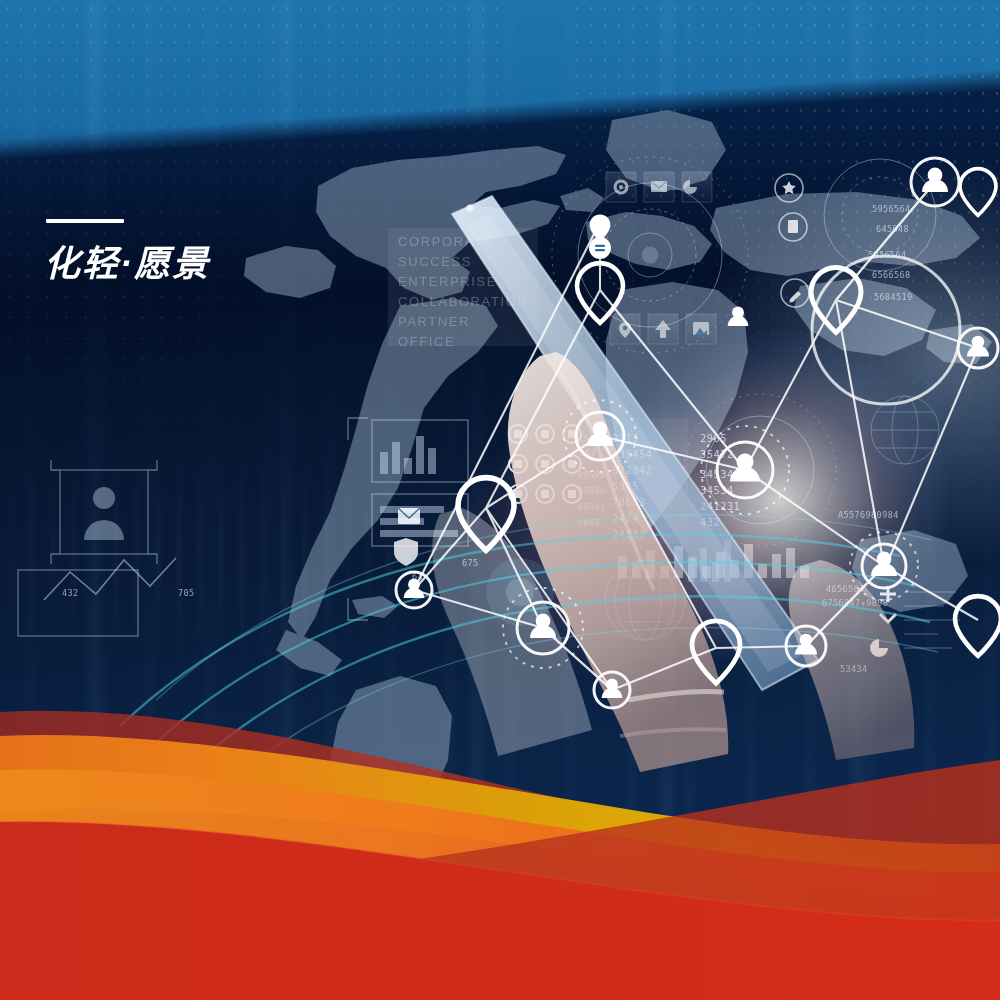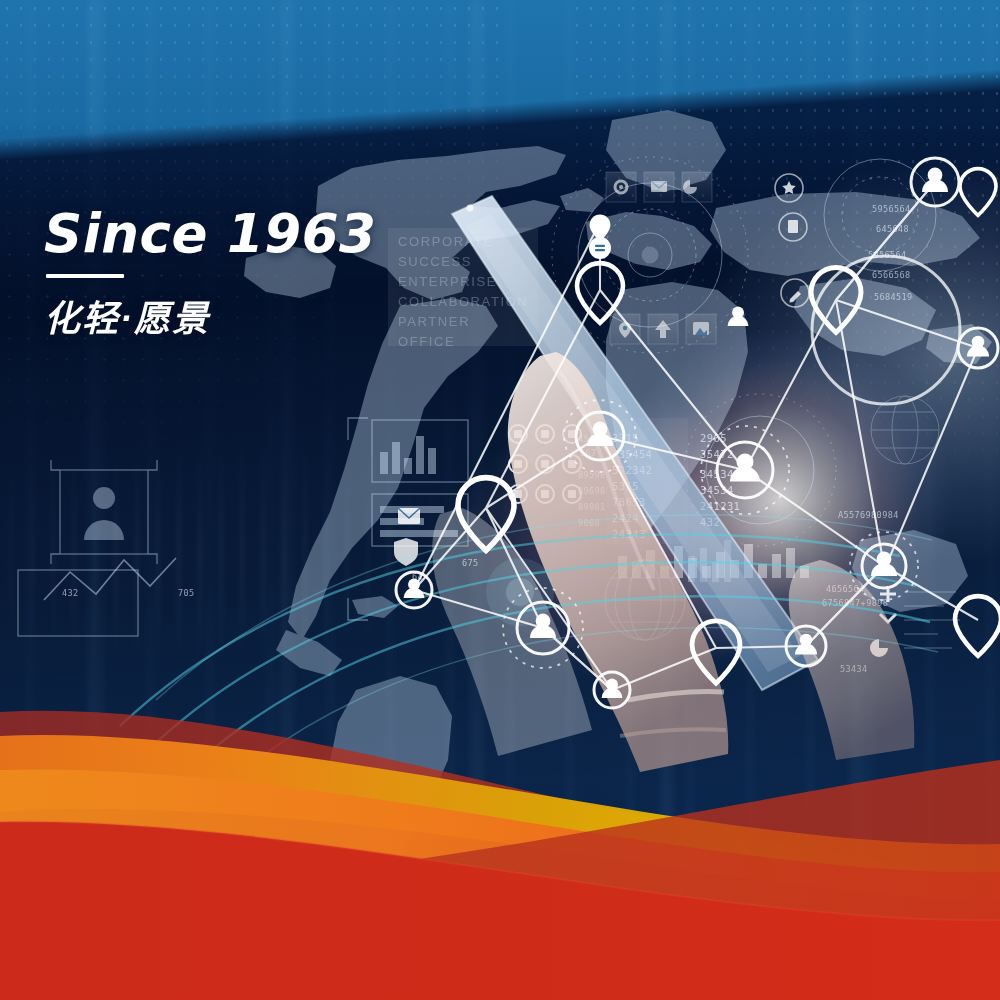--- a/index.html
+++ b/index.html
@@ -665,18 +665,17 @@
                L0 1000 L1000 1000 Z" fill="url(#gDarkRed)" opacity=".78"></path>
 
       <path d="M0 822 C180 818 400 856 620 888 C790 912 910 922 1000 920
                L1000 1000 L0 1000 Z" fill="url(#gRed)"></path>
 
       <path d="M0 822 C180 818 400 856 620 888 C790 912 910 922 1000 920" fill="none" stroke="#e2492f" stroke-opacity=".35" stroke-width="2"></path>
     </svg>
   </div>
 
   <div id="copy">
-    <h1 id="since">Since 1963</h1>
     <div id="rule"></div>
     <p id="vision">化轻·愿景</p>
   </div>
 
 </div>
 
 </body></html>

